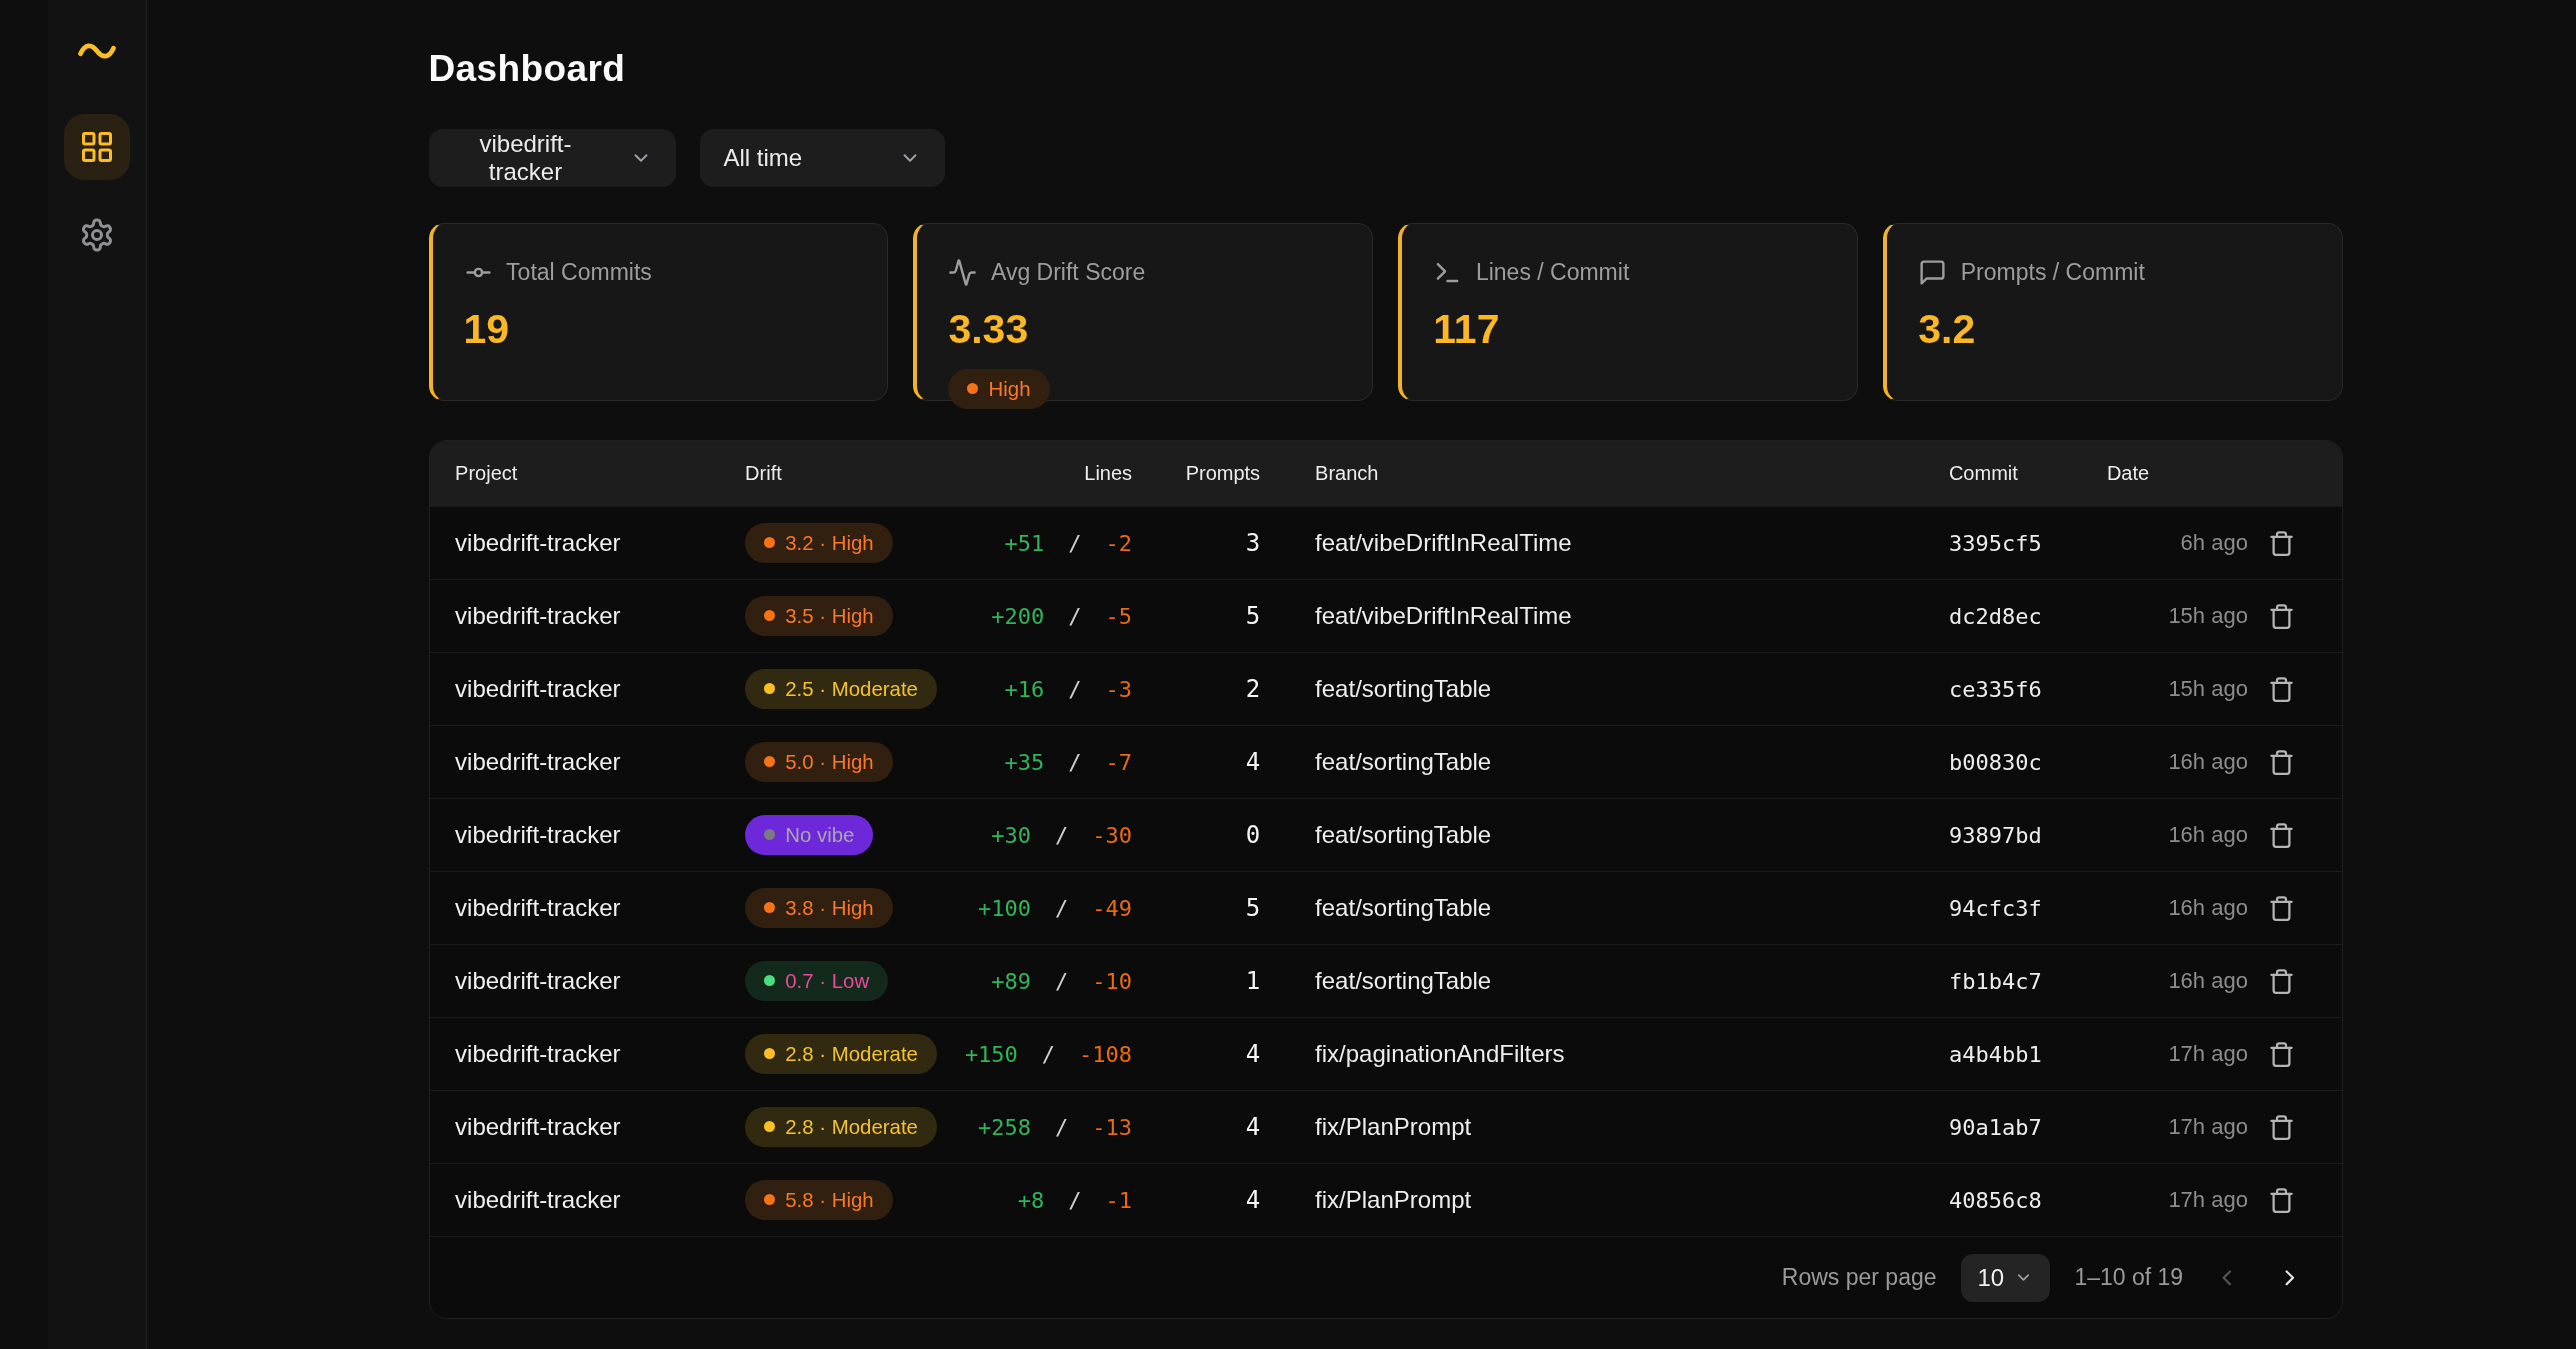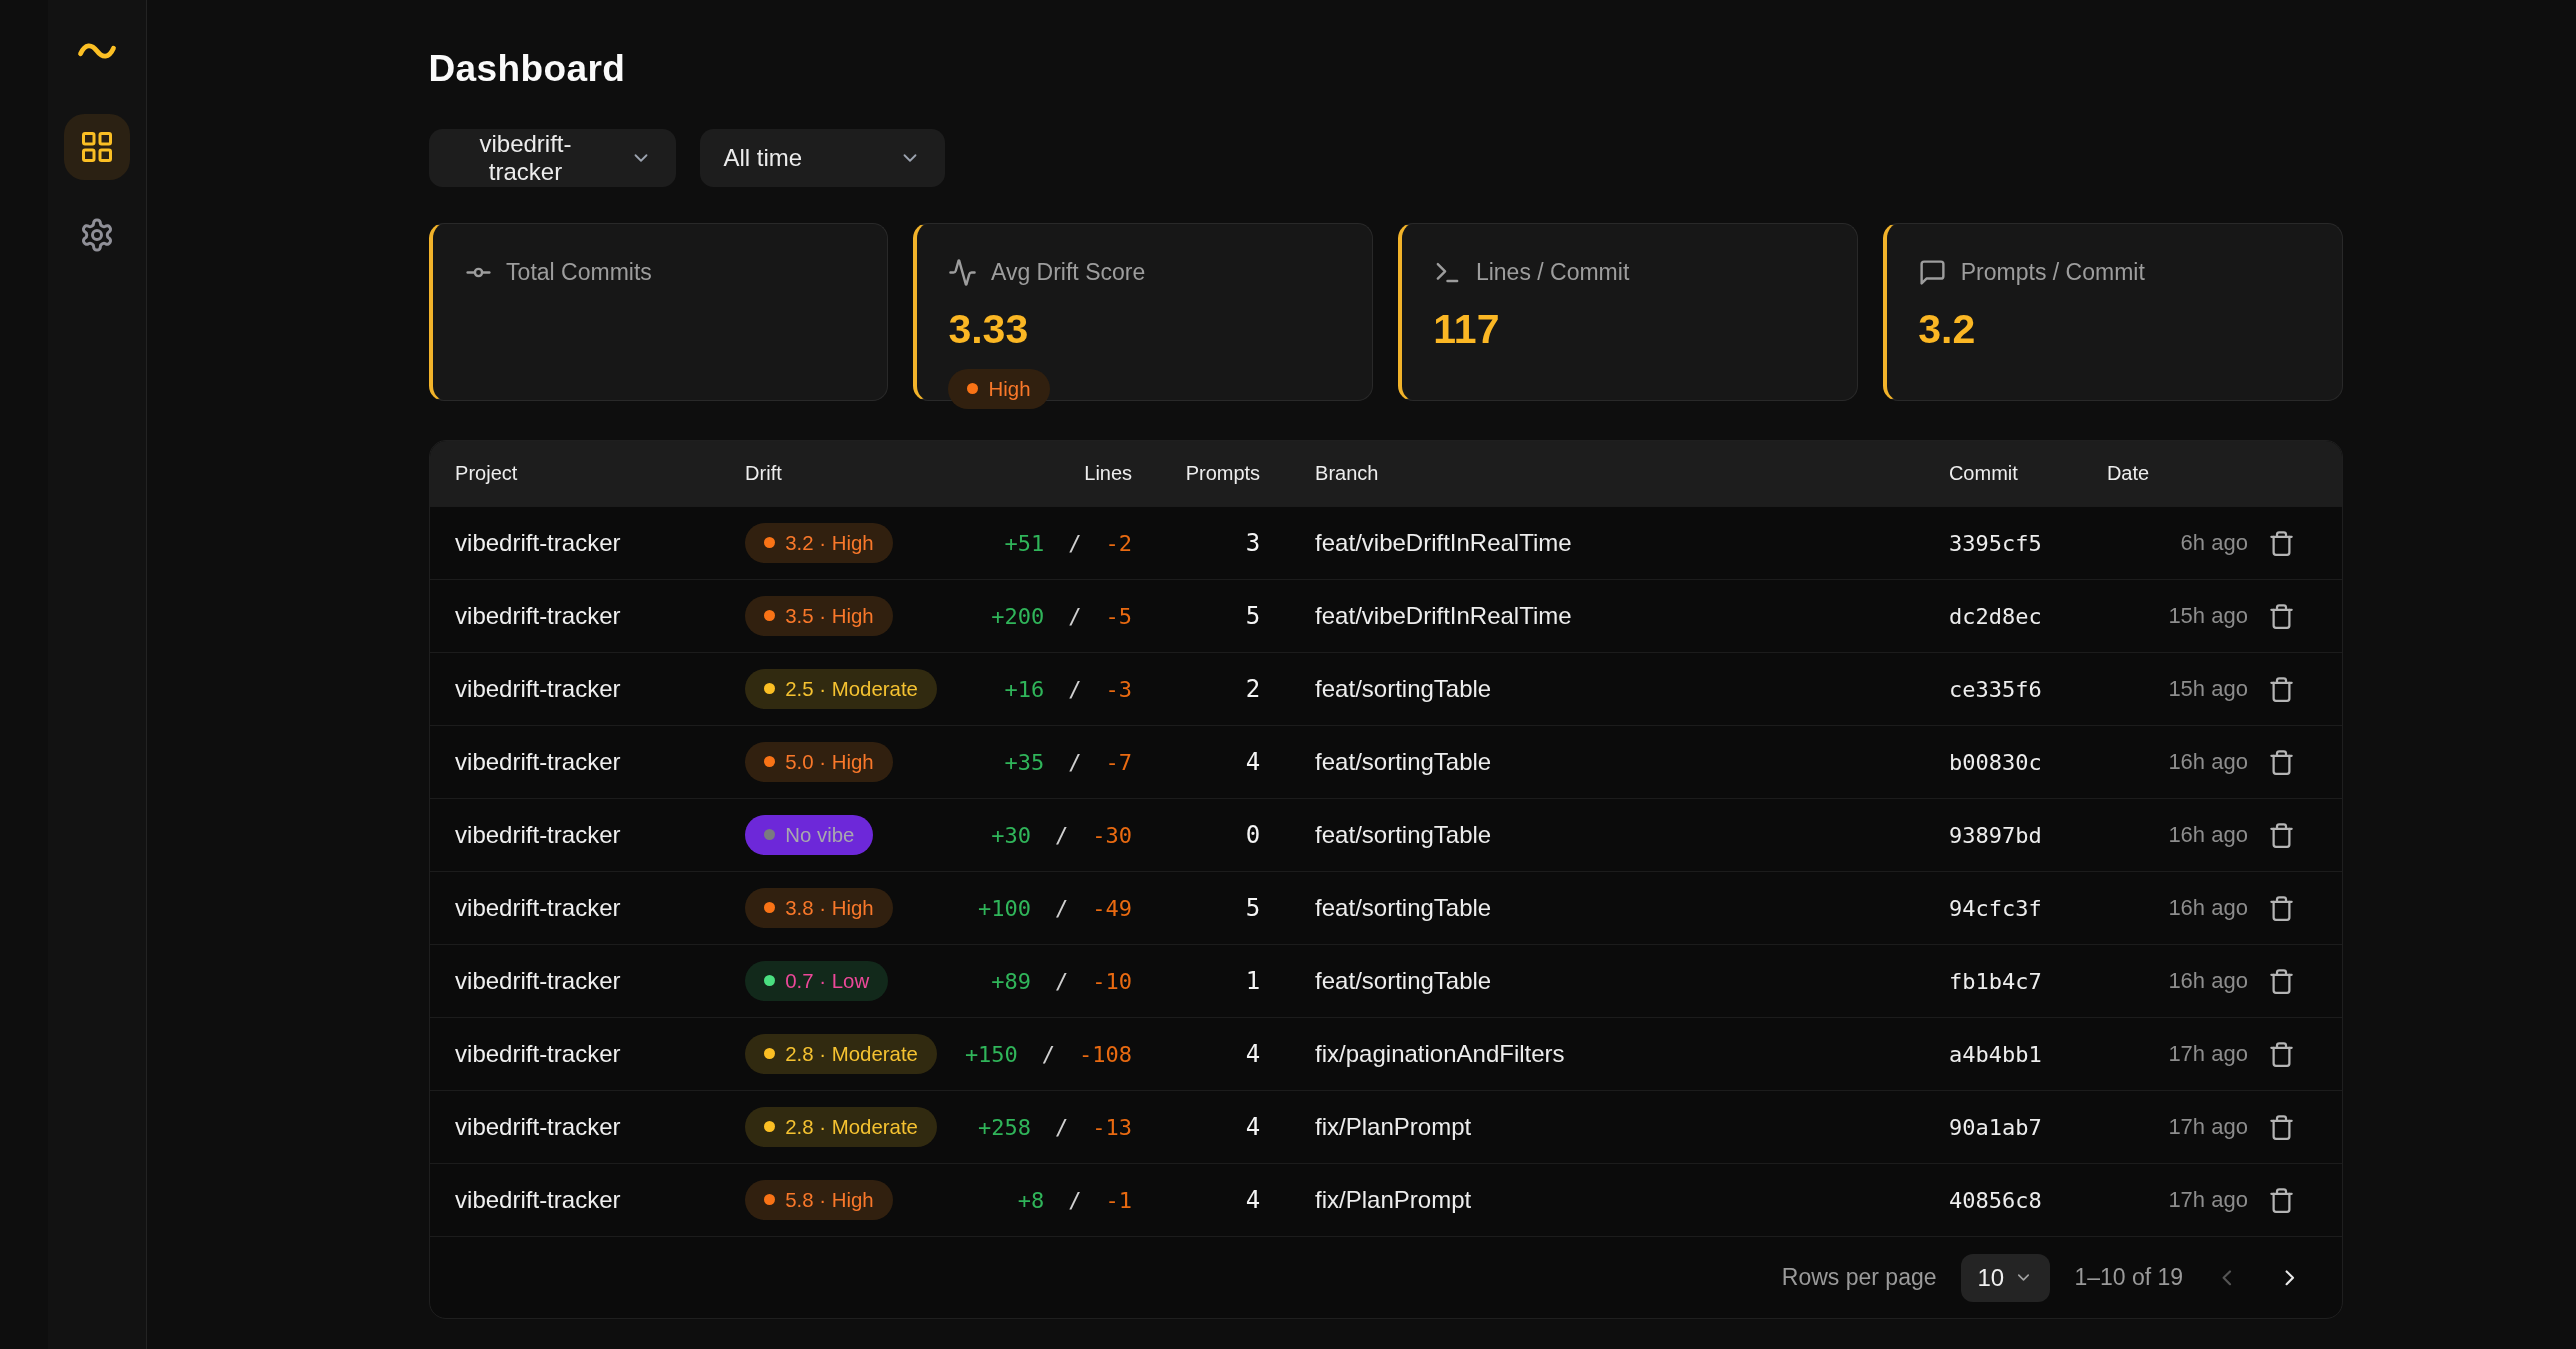--- a/index.html
+++ b/index.html
@@ -140,20 +140,21 @@
       <div class="cards">
         <div class="card">
           <div class="card-label">
             <svg viewBox="0 0 24 24" fill="none" stroke="currentColor" stroke-width="2" stroke-linecap="round" stroke-linejoin="round">
                 <circle cx="12" cy="12" r="3"></circle>
                 <line x1="3" x2="9" y1="12" y2="12"></line>
                 <line x1="15" x2="21" y1="12" y2="12"></line>
               </svg>
             <span>Total Commits</span>
           </div>
+          <div class="card-value">19</div>
         </div>
 
         <div class="card">
           <div class="card-label">
             <svg viewBox="0 0 24 24" fill="none" stroke="currentColor" stroke-width="2" stroke-linecap="round" stroke-linejoin="round">
                 <path d="M22 12h-2.48a2 2 0 0 0-1.93 1.46l-2.35 8.36a.25.25 0 0 1-.48 0L9.24 2.18a.25.25 0 0 0-.48 0l-2.35 8.36A2 2 0 0 1 4.49 12H2"></path>
               </svg>
             <span>Avg Drift Score</span>
           </div>
           <div class="card-value">3.33</div>

